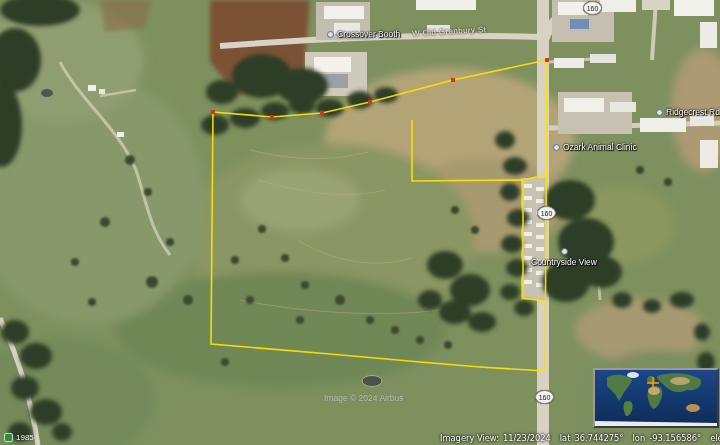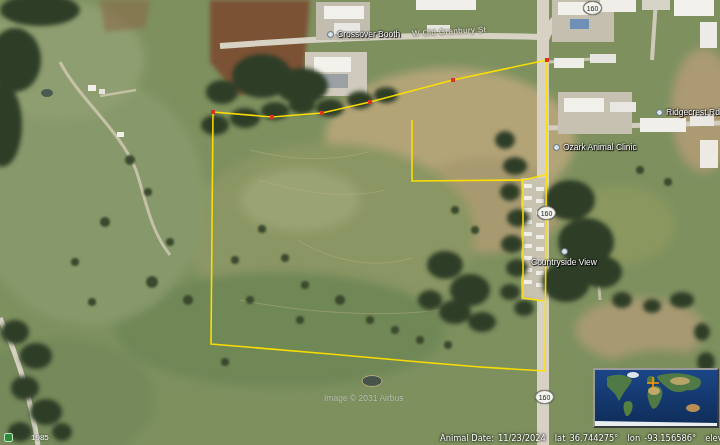--- a/index.html
+++ b/index.html
@@ -15,21 +15,21 @@
              text-shadow:0 0 2px #444,0 0 2px #333;z-index:25;white-space:nowrap;}
   .shield{position:absolute;width:17px;height:12px;background:#f4f4ee;border:1px solid #8a8a82;
           border-radius:50%;display:flex;align-items:center;justify-content:center;
           font-size:7px;color:#222;z-index:25;box-shadow:0 0 1px #000;}
   #credit{position:absolute;left:324px;top:393px;font-size:8.5px;color:rgba(255,255,255,.6);
           text-shadow:0 0 1px rgba(0,0,0,.4);z-index:30;}
   #statusbar{position:absolute;left:440px;bottom:2px;display:flex;align-items:center;gap:9px;
              color:#fff;font-size:8.3px;font-family:"DejaVu Sans",sans-serif;
              text-shadow:0 0 2px #000,0 0 3px #000;z-index:60;white-space:nowrap;}
   #statusbar .pair{display:flex;gap:4px;}
-  #year-badge{position:absolute;left:4px;bottom:3px;display:flex;align-items:flex-end;gap:18px;
+  #year-badge{position:absolute;left:4px;bottom:3px;display:flex;align-items:flex-end;gap:3px;
               color:#fff;font-size:8px;text-shadow:0 0 2px #000;z-index:60;}
   #year-badge .gicon{width:9px;height:9px;background:#2e8b3a;border:1px solid #bfe3c3;
               border-radius:2px;box-sizing:border-box;}
   #inset{position:absolute;left:593px;top:368px;width:126px;height:60px;z-index:50;
          border-top:2px solid #9a9a9a;border-left:2px solid #9a9a9a;
          border-right:2px solid #3a3a3a;border-bottom:2px solid #3a3a3a;
          background:#14366b;box-sizing:border-box;}
   #logo{position:absolute;left:642px;top:409px;font-size:15px;color:#fff;z-index:55;
         letter-spacing:.3px;text-shadow:0 1px 3px rgba(0,0,0,.8);}
 </style>
@@ -268,21 +268,21 @@
   <div class="shield" style="left:583px;top:1px;">
     <span>160</span>
   </div>
   <div class="shield" style="left:537px;top:206px;">
     <span>160</span>
   </div>
   <div class="shield" style="left:535px;top:390px;">
     <span>160</span>
   </div>
 
-  <div id="credit">Image © 2031 Airbus</div>
+  <div id="credit">Image © 2024 Airbus</div>
 
   <div id="year-badge">
     <span class="gicon"></span>
     <span>1985</span>
   </div>
 
   <div id="inset">
     <svg width="122" height="56" viewBox="0 0 122 56">
       <rect width="122" height="56" fill="url(#ocean)"></rect>
       <path d="M0,51 L122,53 L122,56 L0,56 Z" fill="#e8edf0"></path>
@@ -298,21 +298,21 @@
       <g stroke="#ff9d00" stroke-width="1.5">
         <line x1="52" y1="13" x2="64" y2="13"></line>
         <line x1="58" y1="7" x2="58" y2="19"></line>
       </g>
     </svg>
   </div>
 
 
   <div id="statusbar">
     <span class="pair">
-      <span>Animal Date:</span>
+      <span>Imagery View:</span>
       <span>11/23/2024</span>
     </span>
     <span class="pair">
       <span>lat</span>
       <span>36.744275°</span>
     </span>
     <span class="pair">
       <span>lon</span>
       <span>-93.156586°</span>
     </span>

